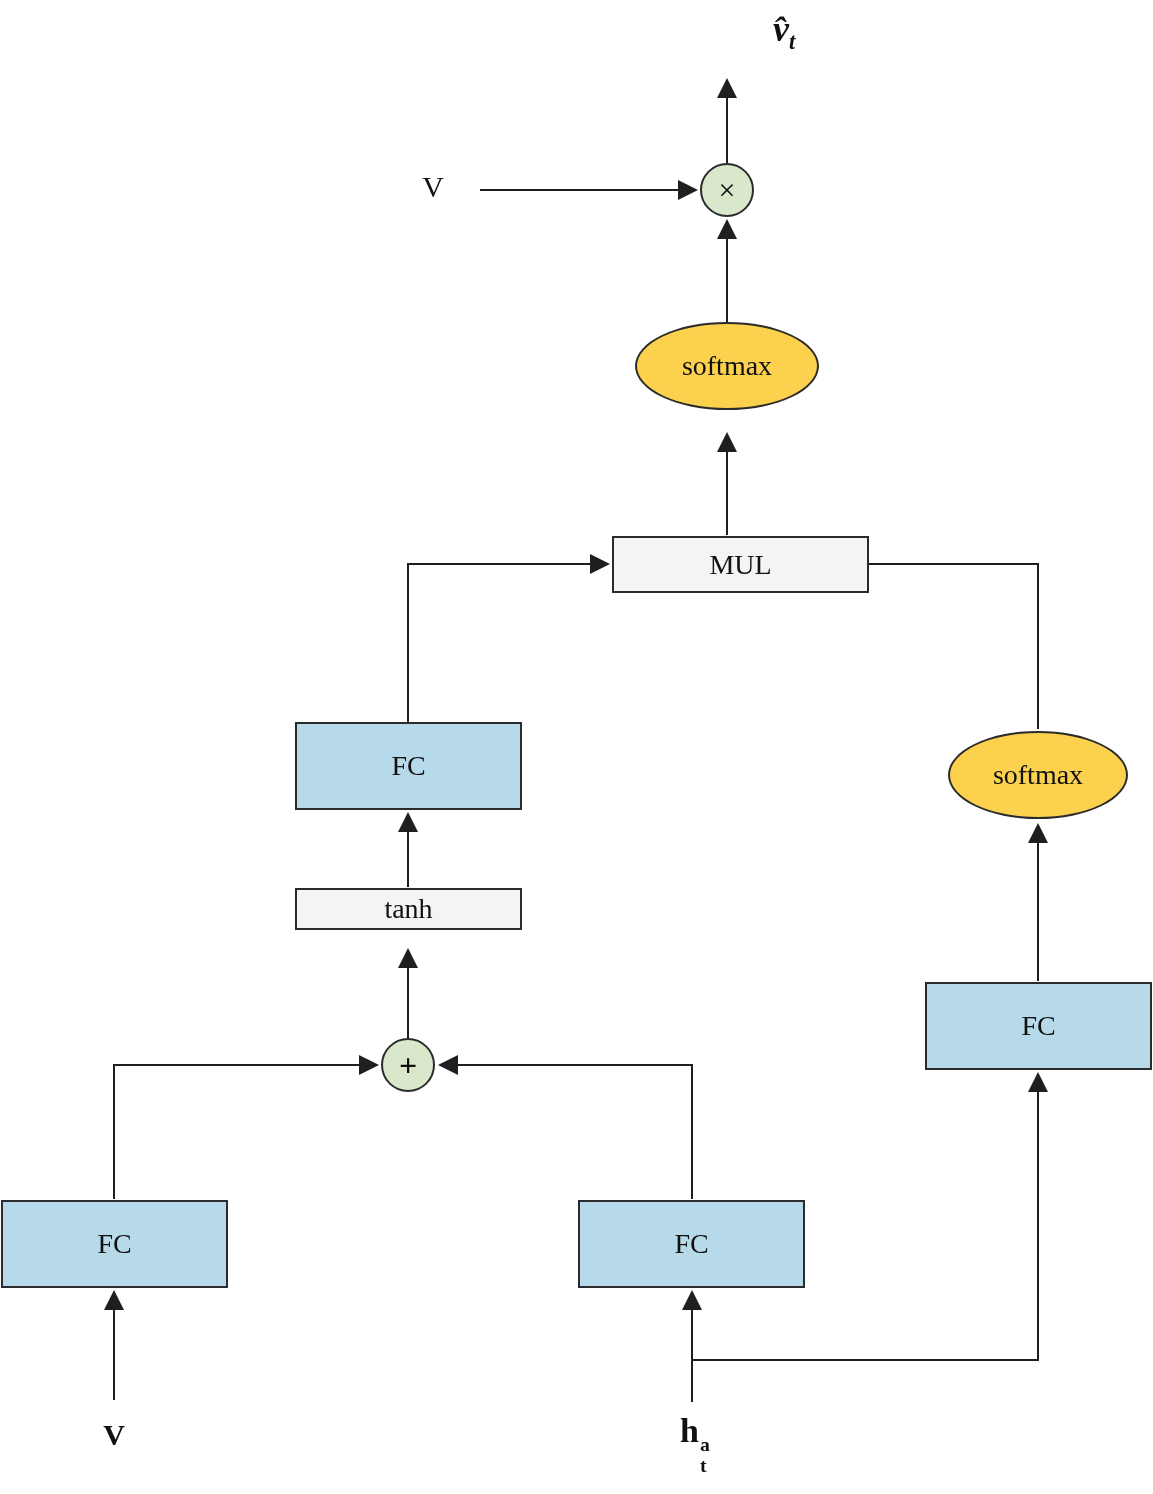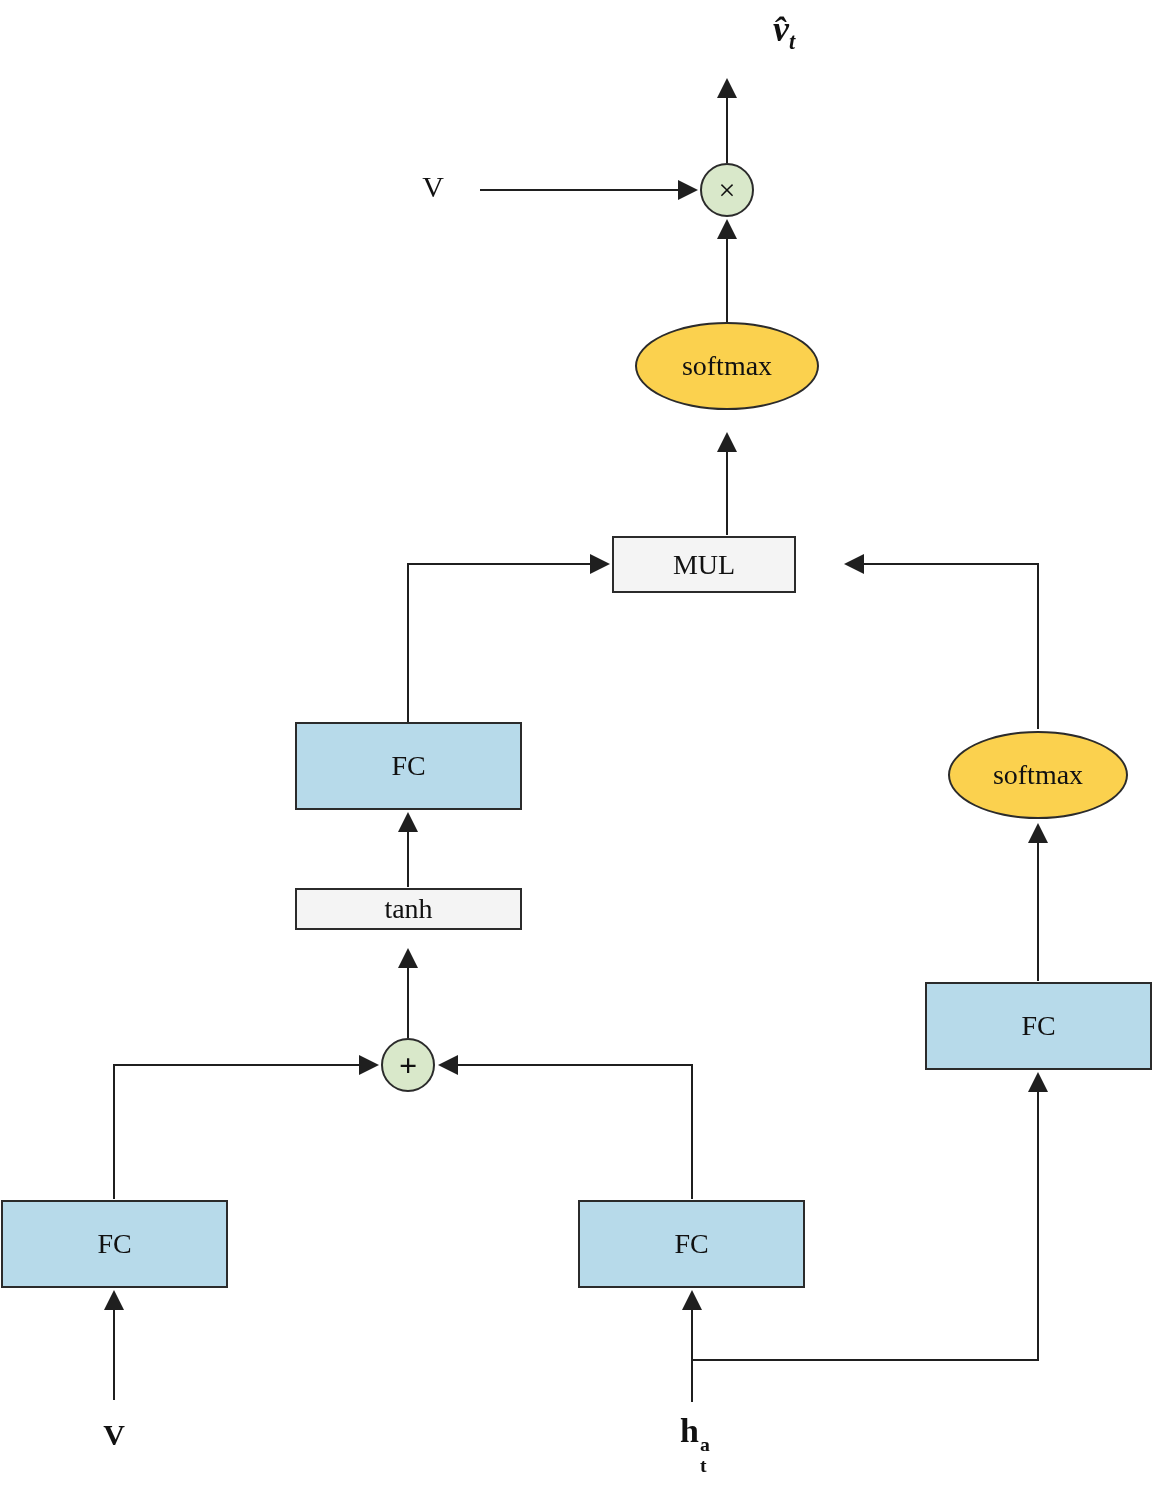--- a/index.html
+++ b/index.html
@@ -79,21 +79,21 @@
   <div class="label" style="left:433px;top:170px;">V</div>
 
   <div class="node opcircle" style="left:700px;top:163px;width:54px;height:54px;">
     <span>×</span>
   </div>
 
   <div class="node ellipse" style="left:635px;top:322px;width:184px;height:88px;text-align:center;">
     <span>softmax</span>
   </div>
 
-  <div class="node graybox" style="left:612px;top:536px;width:184px;height:57px;">
+  <div class="node graybox" style="left:612px;top:536px;width:257px;height:57px;">
     <span>MUL</span>
   </div>
 
   <div class="node fc" style="left:295px;top:722px;width:227px;height:88px;">
     <span>FC</span>
   </div>
 
   <div class="node ellipse" style="left:948px;top:731px;width:180px;height:88px;">
     <span>softmax</span>
   </div>

